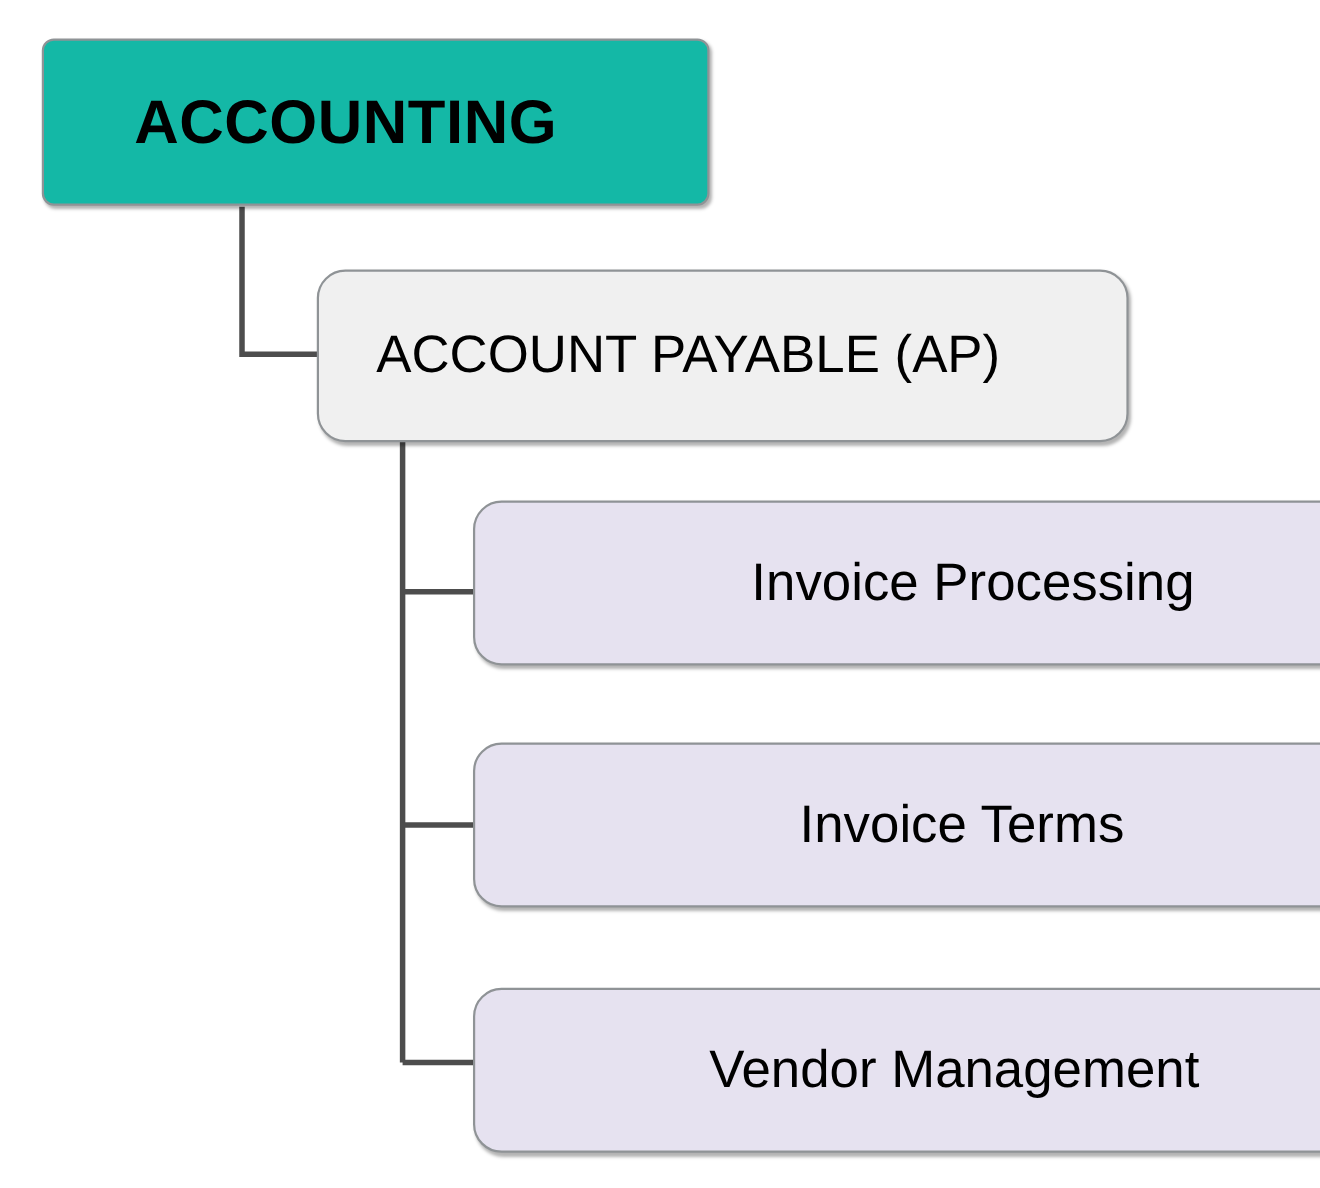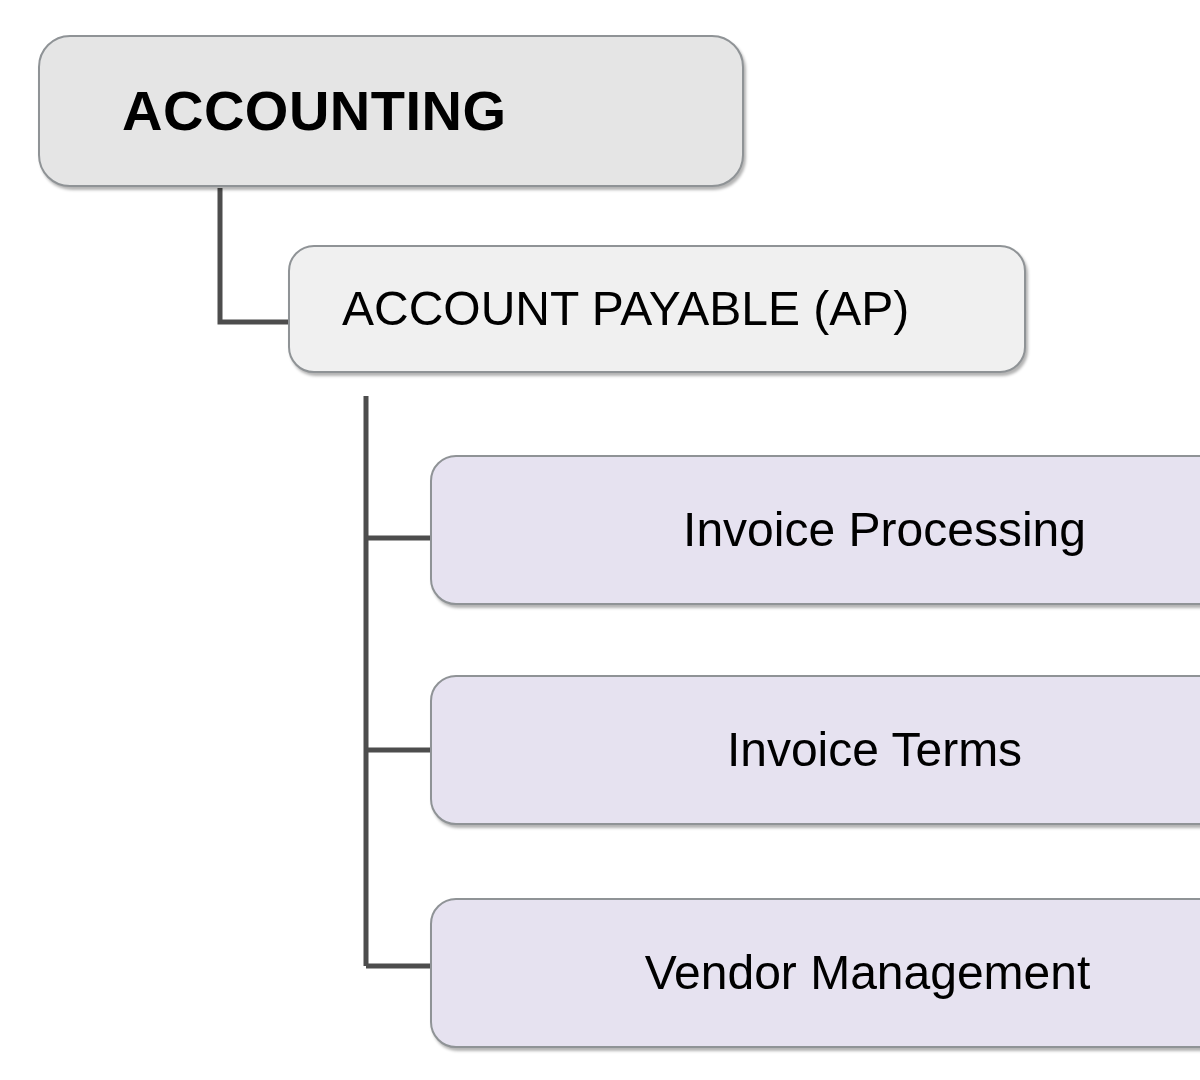--- a/index.html
+++ b/index.html
@@ -41,40 +41,40 @@
   .node-label {
     display: block;
     width: 100%;
     text-align: center;
   }
 
   
   .node-root {
     left: 38px;
     top: 35px;
-    width: 706px;
+    width: 607px;
     height: 152px;
-    background: #e5e5e5;
+    background: #14b8a6;
     border-color: #8f9396;
-    border-radius: 32px;
+    border-radius: 11px;
   }
   .node-root .node-label {
     font-size: 56px;
     font-weight: bold;
     letter-spacing: 0.5px;
     text-align: left;
     padding-left: 82px;
   }
 
   
   .node-branch {
     left: 288px;
     top: 245px;
     width: 738px;
-    height: 128px;
+    height: 157px;
     background: #f0f0f0;
     border-color: #8f9396;
     border-radius: 26px;
   }
   .node-branch .node-label {
     font-size: 48px;
     font-weight: normal;
     text-align: left;
     padding-left: 52px;
   }

